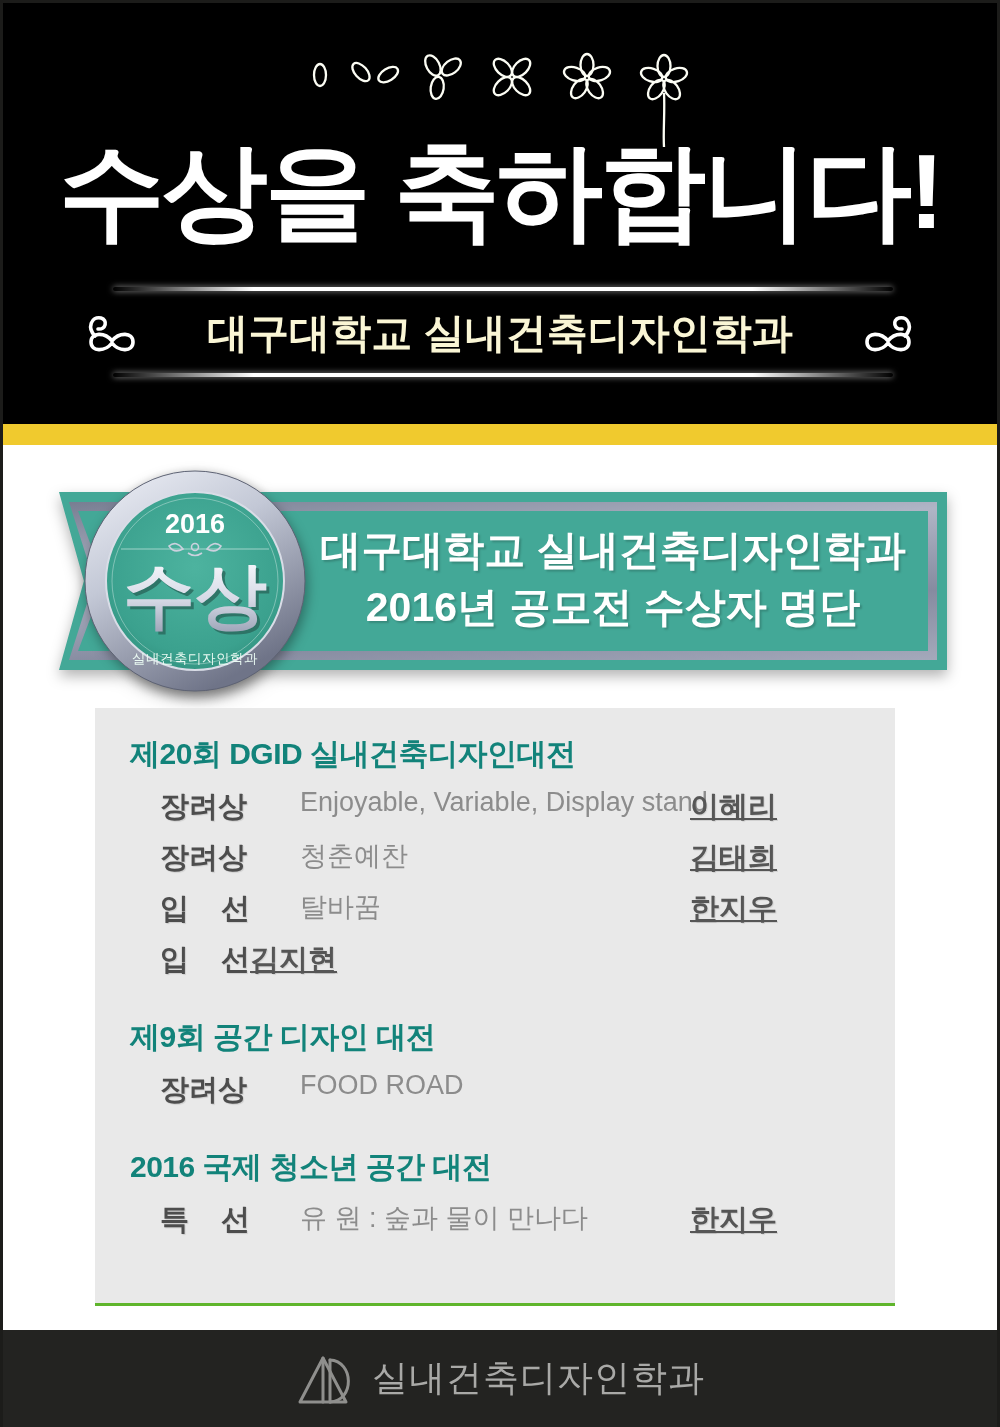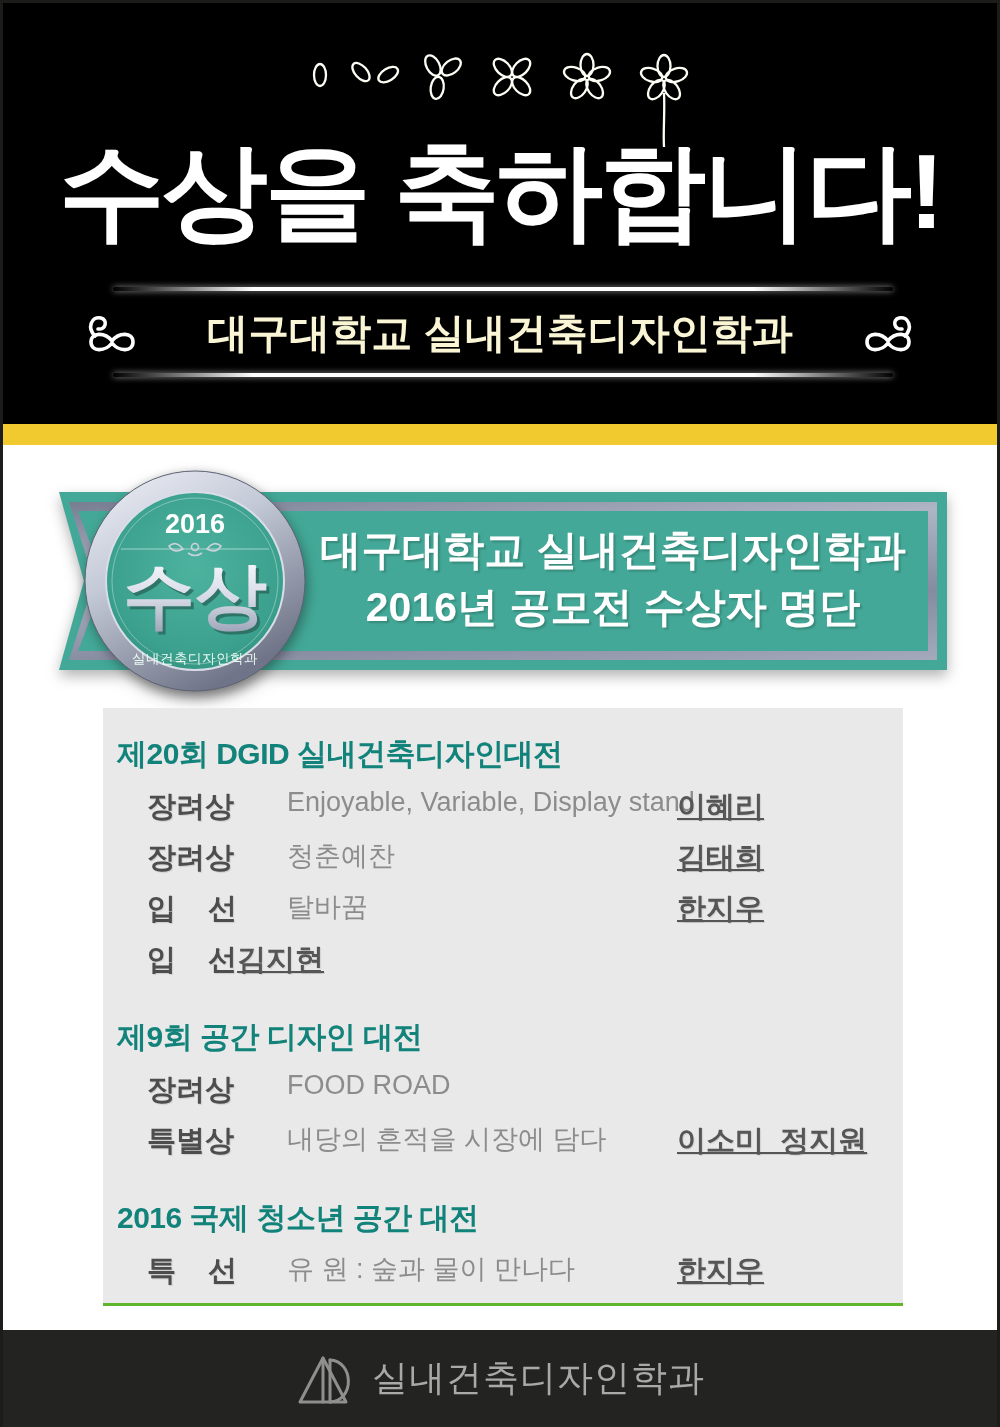--- a/index.html
+++ b/index.html
@@ -79,23 +79,23 @@
     font-size:41px; line-height:57px; white-space:nowrap;
     text-shadow:2px 2px 2px rgba(0,0,0,0.18);
   }
   .medal {
     position:absolute; left:20px; top:-27px; width:232px; height:232px;
     filter:drop-shadow(2px 5px 6px rgba(0,0,0,0.35));
   }
 
   
   .list-box {
-    position:absolute; top:705px; left:100px; width:800px; height:598px;
+    position:absolute; top:705px; left:92px; width:800px; height:598px;
     background:#e9e9e9; border-bottom:3px solid #5fb52c;
-    padding:26px 0 0 14px;
+    padding:26px 0 0 35px;
   }
   .section-title {
     color:#12837a; font-size:30px; font-weight:bold; letter-spacing:-0.5px;
     margin:0 0 12px 0;
   }
   .section { margin-bottom:26px; }
   .section:nth-of-type(3) { margin-bottom:26px; }
   .row { display:flex; height:51px; }
   .cell-award {
     margin-left:30px; width:90px; flex:0 0 90px;
@@ -255,25 +255,20 @@
         <div class="cell-winner">김지현</div>
       </div>
     </div>
 
     <div class="section">
       <h2 class="section-title">제9회 공간 디자인 대전</h2>
       <div class="row">
         <div class="cell-award">장려상</div>
         <div class="cell-work">FOOD ROAD</div>
       </div>
-      <div class="row">
-        <div class="cell-award">특별상</div>
-        <div class="cell-work">내당의 흔적을 시장에 담다</div>
-        <div class="cell-winner">이소미  정지원</div>
-      </div>
     </div>
 
     <div class="section">
       <h2 class="section-title">2016 국제 청소년 공간 대전</h2>
       <div class="row">
         <div class="cell-award">특 선</div>
         <div class="cell-work">유 원 : 숲과 물이 만나다</div>
         <div class="cell-winner">한지우</div>
       </div>
     </div>

